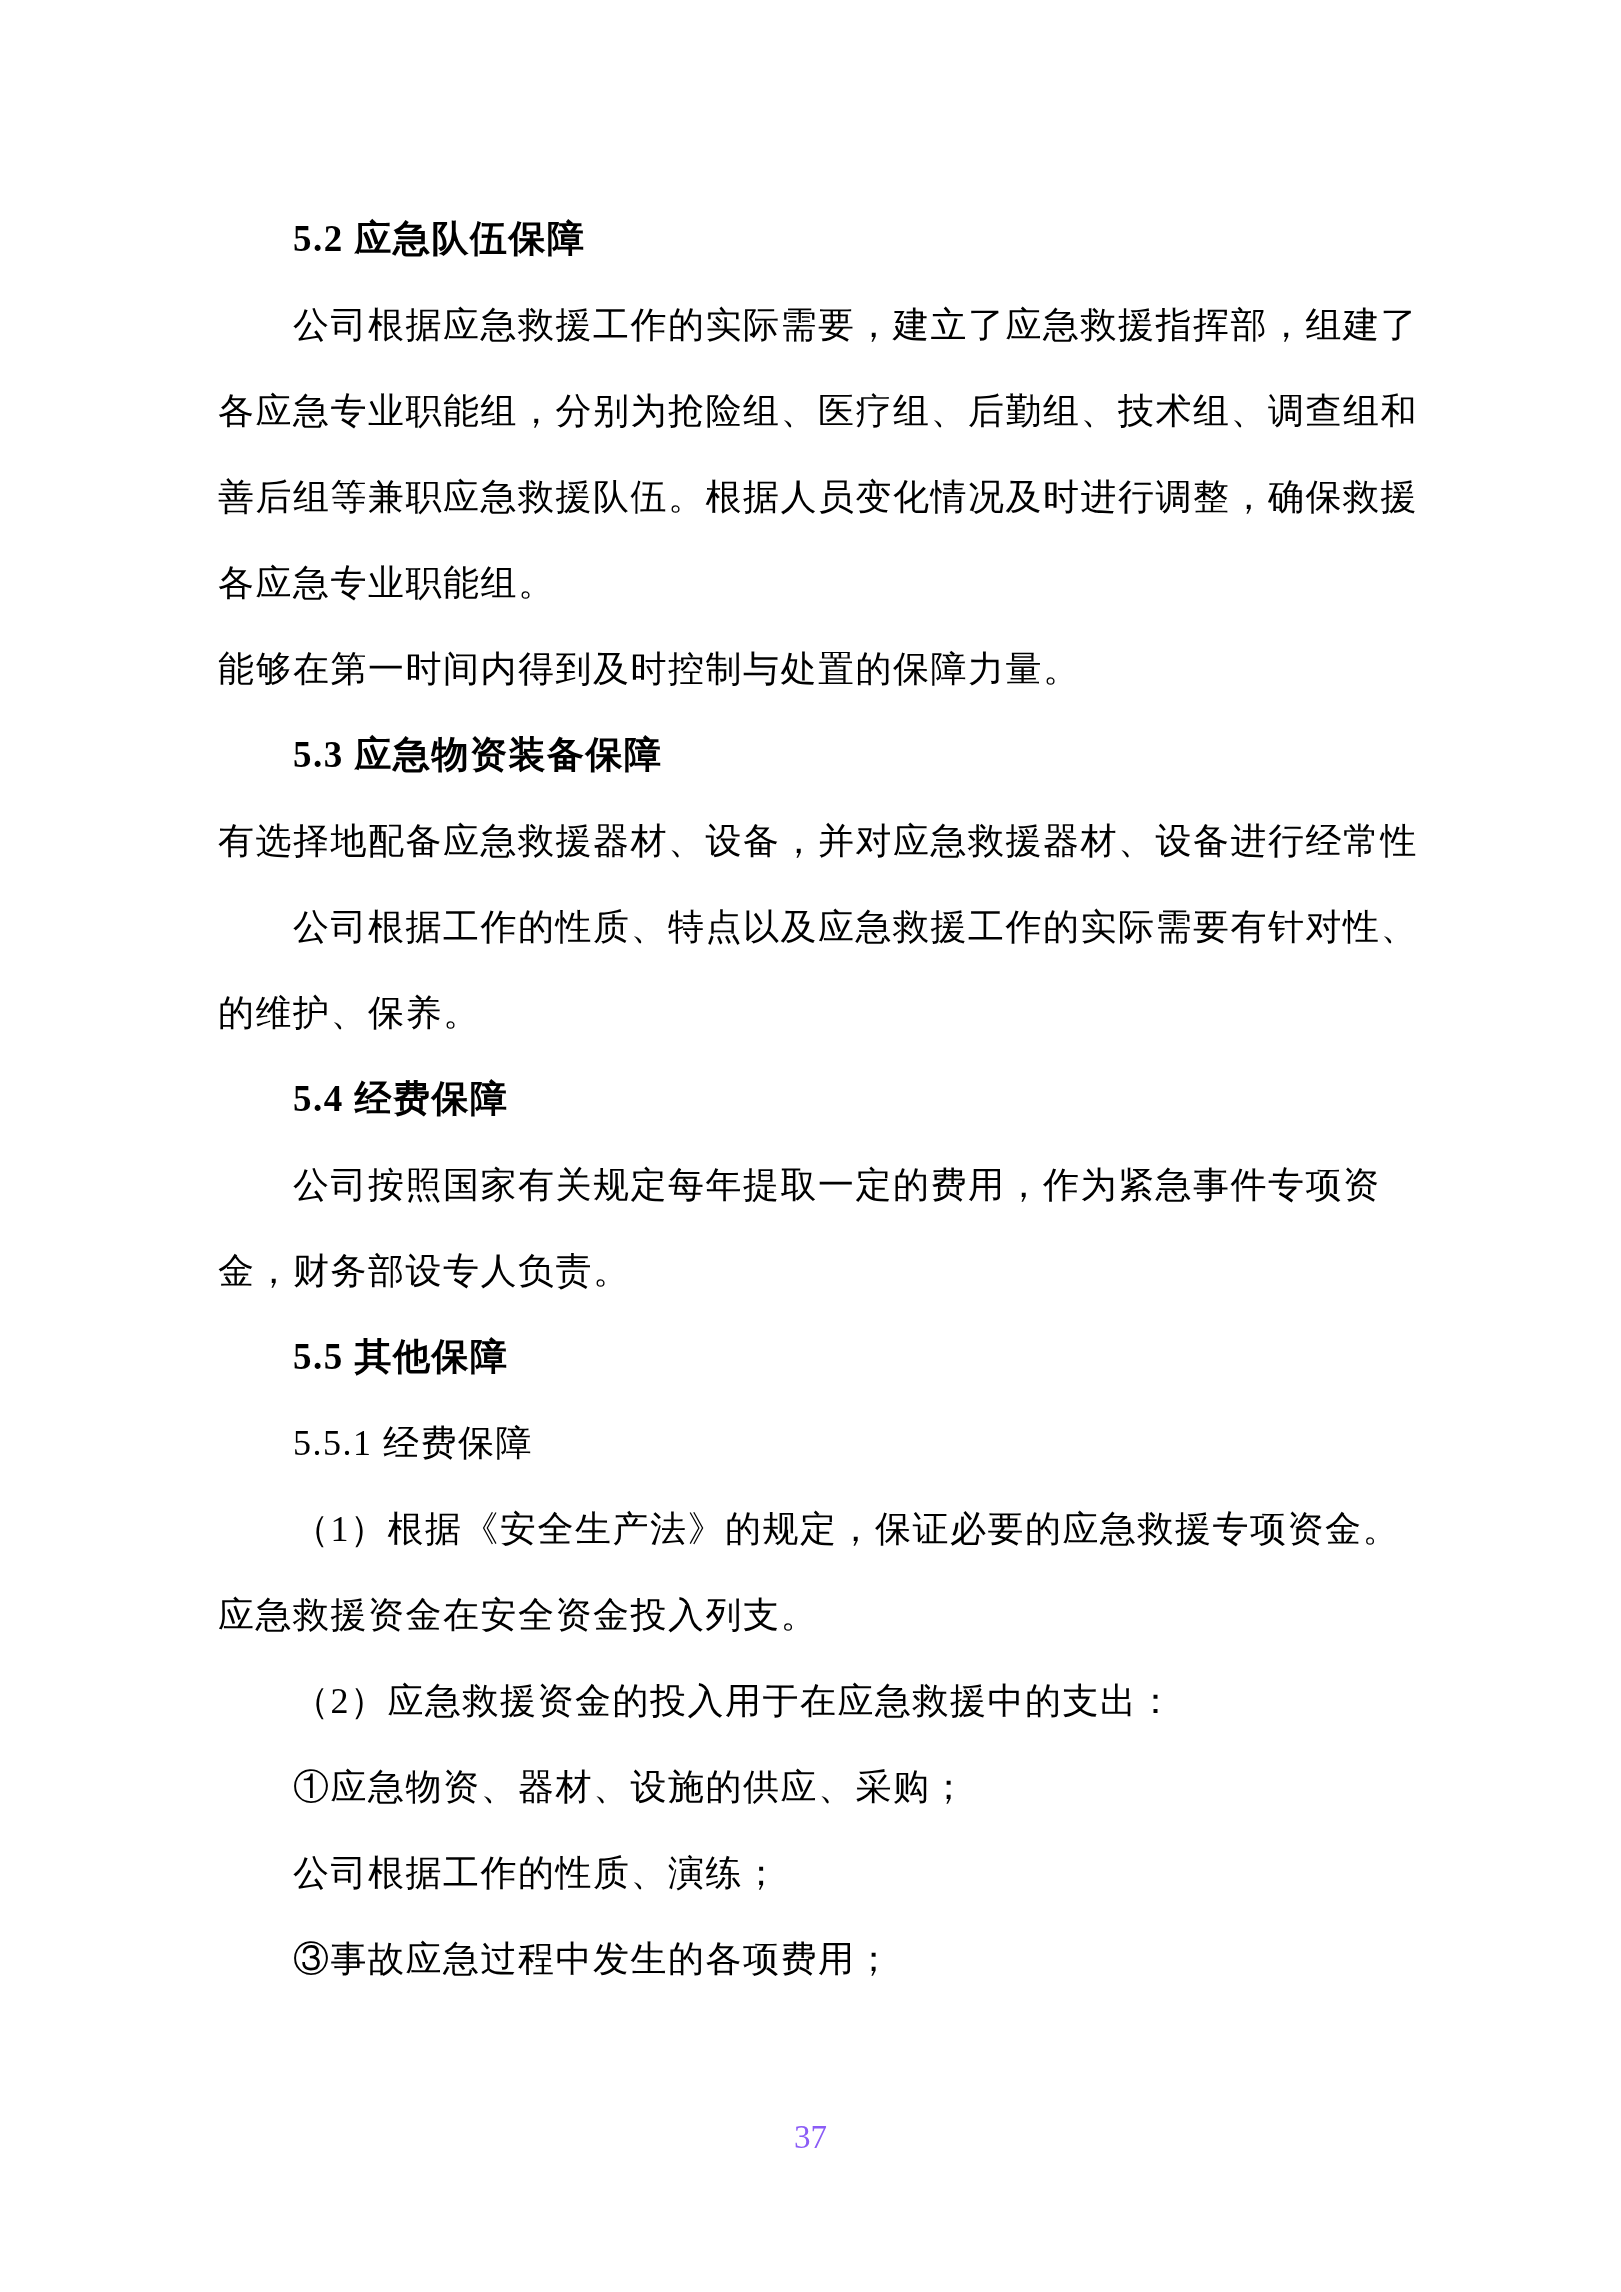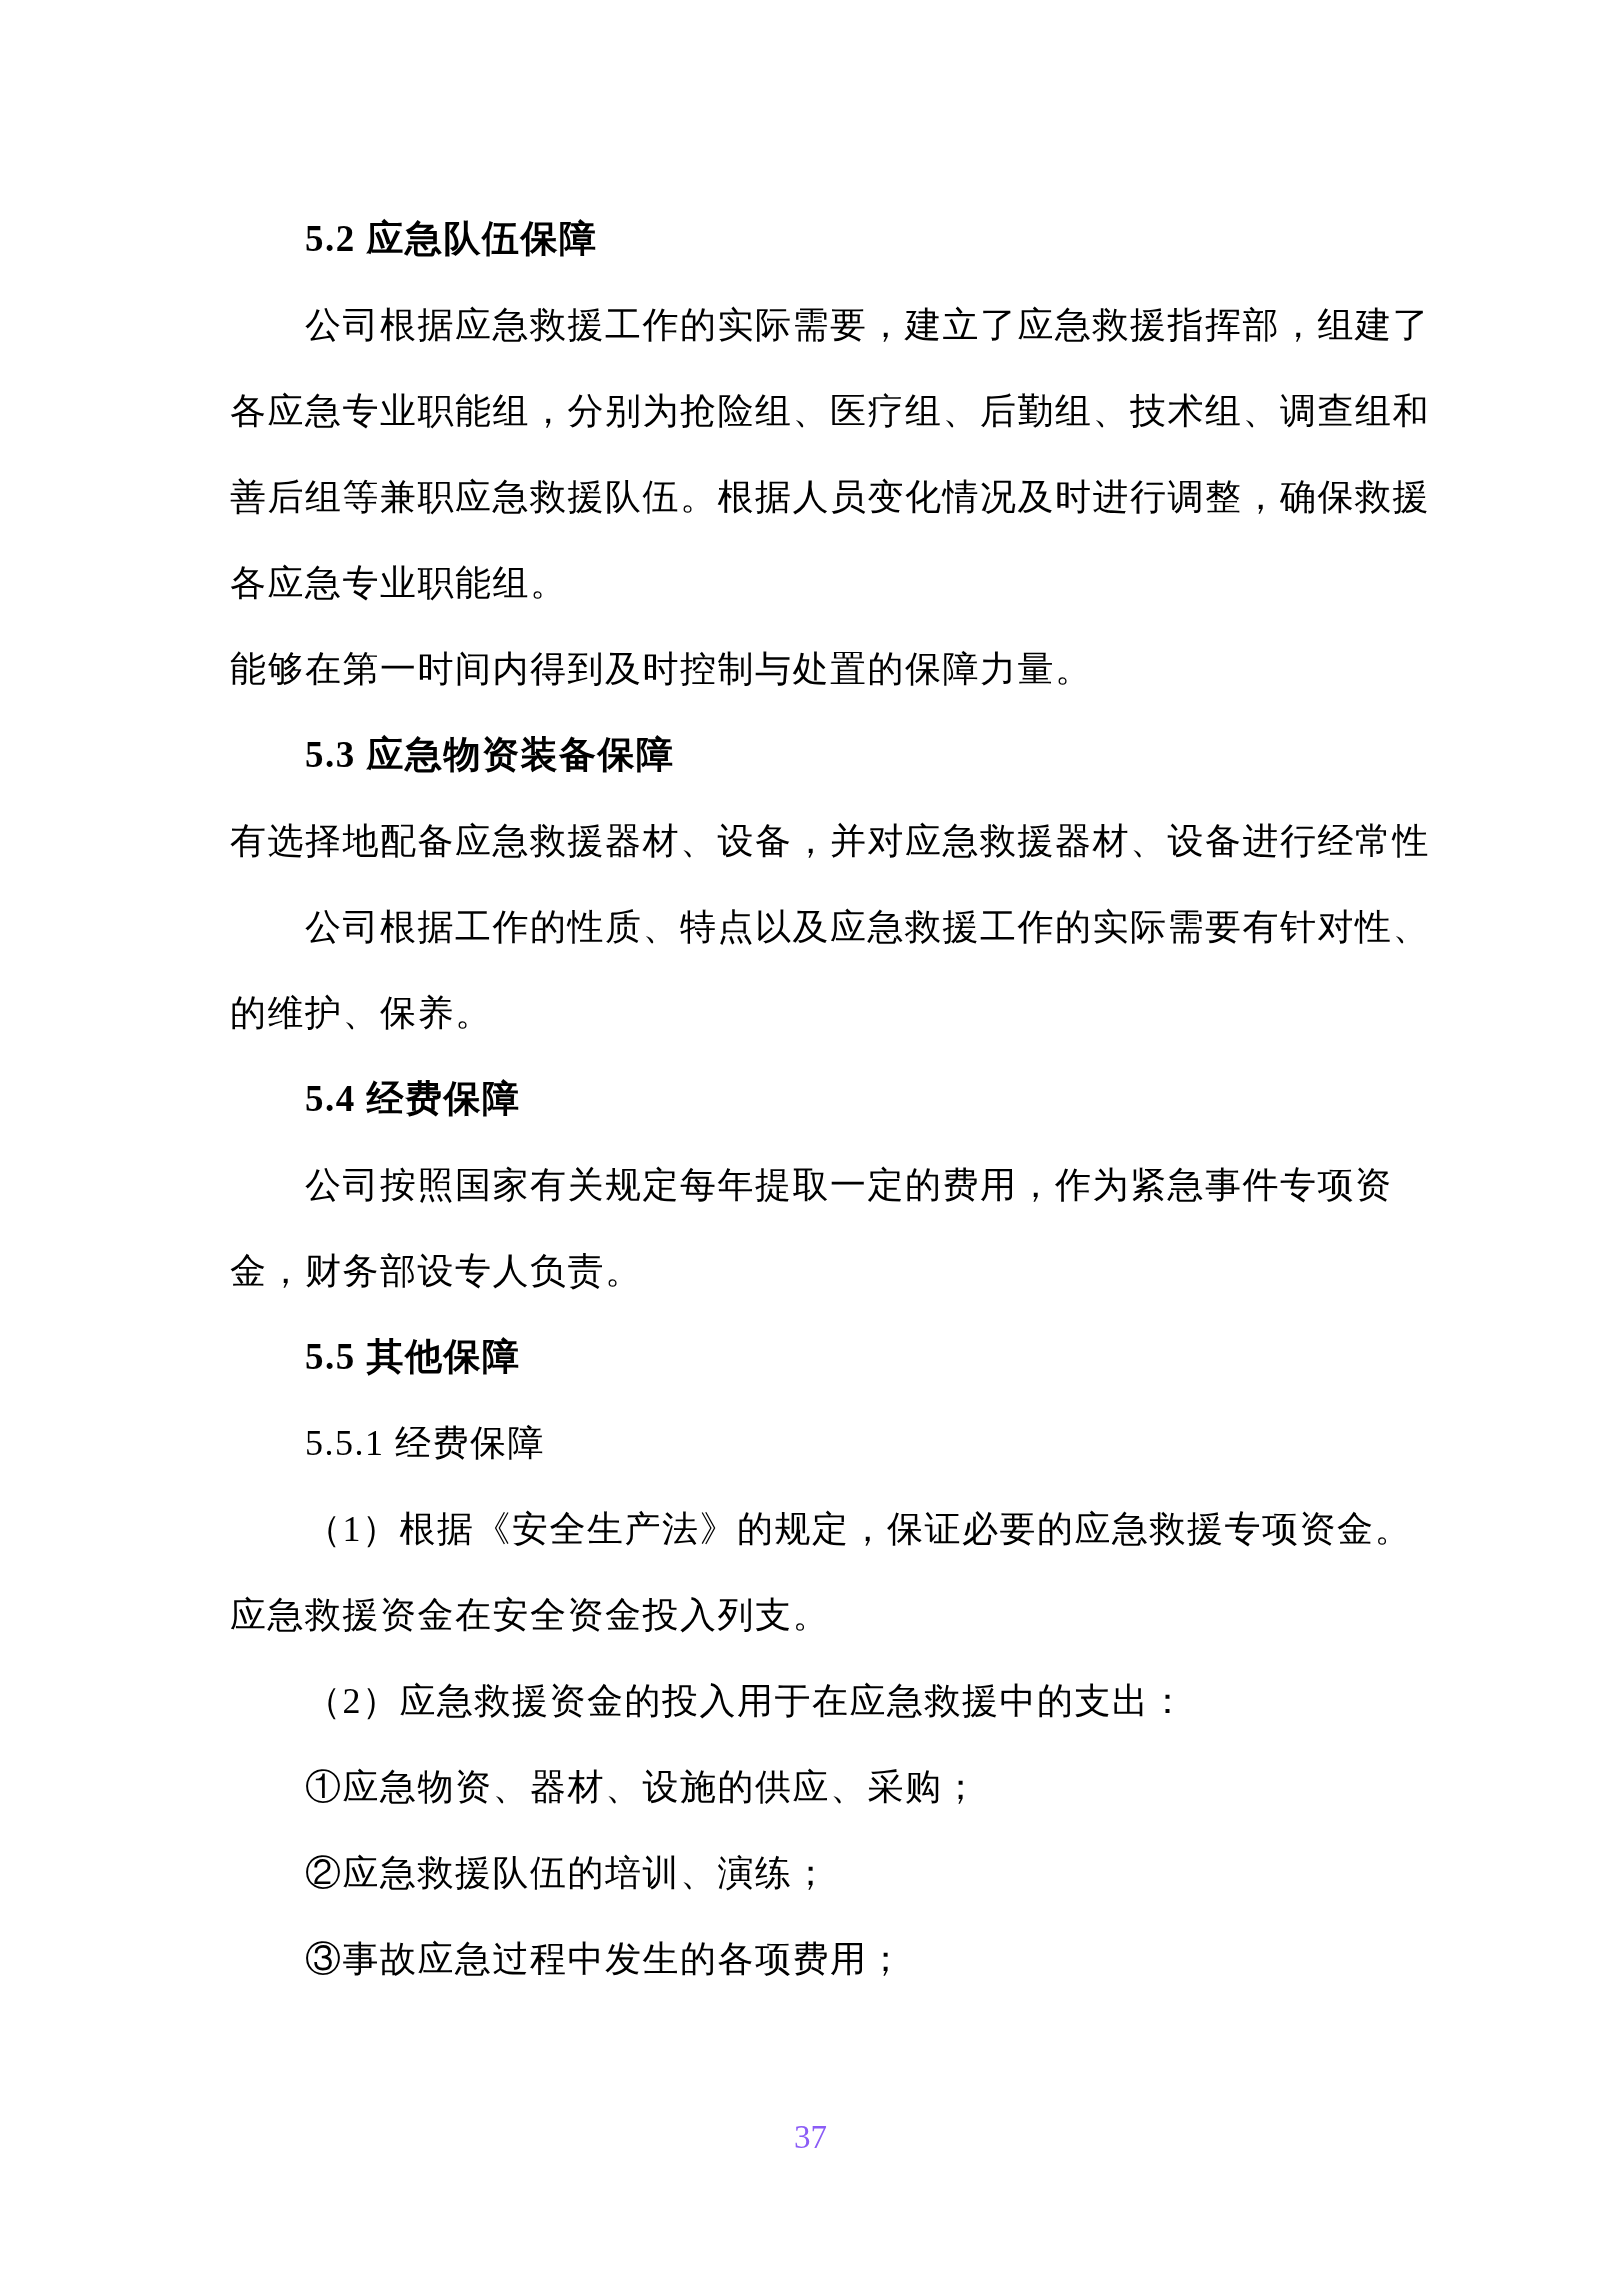--- a/index.html
+++ b/index.html
@@ -21,21 +21,20 @@
     left: 218px;
     top: 196px;
     width: 1220px;
   }
   .line {
     font-size: 36px;
     line-height: 86px;
     letter-spacing: 1.5px;
     white-space: nowrap;
     color: #000000;
-    margin-left: 12px;
   }
   .indent {
     text-indent: 75px;
   }
   .heading {
     font-weight: 700;
     font-size: 37px;
   }
   .pageno {
     position: absolute;
@@ -65,18 +64,18 @@
     <div class="line">的维护、保养。</div>
     <div class="line heading indent">5.4 经费保障</div>
     <div class="line indent">公司按照国家有关规定每年提取一定的费用，作为紧急事件专项资</div>
     <div class="line">金，财务部设专人负责。</div>
     <div class="line heading indent">5.5 其他保障</div>
     <div class="line indent">5.5.1 经费保障</div>
     <div class="line indent">（1）根据《安全生产法》的规定，保证必要的应急救援专项资金。</div>
     <div class="line">应急救援资金在安全资金投入列支。</div>
     <div class="line indent">（2）应急救援资金的投入用于在应急救援中的支出：</div>
     <div class="line indent">①应急物资、器材、设施的供应、采购；</div>
-    <div class="line indent">②应急救援队伍的培训、演练；</div>
+    <div class="line indent">公司根据工作的性质、演练；</div>
     <div class="line indent">③事故应急过程中发生的各项费用；</div>
   </div>
   <div class="pageno">37</div>
 </div>
 
 
 </body></html>

